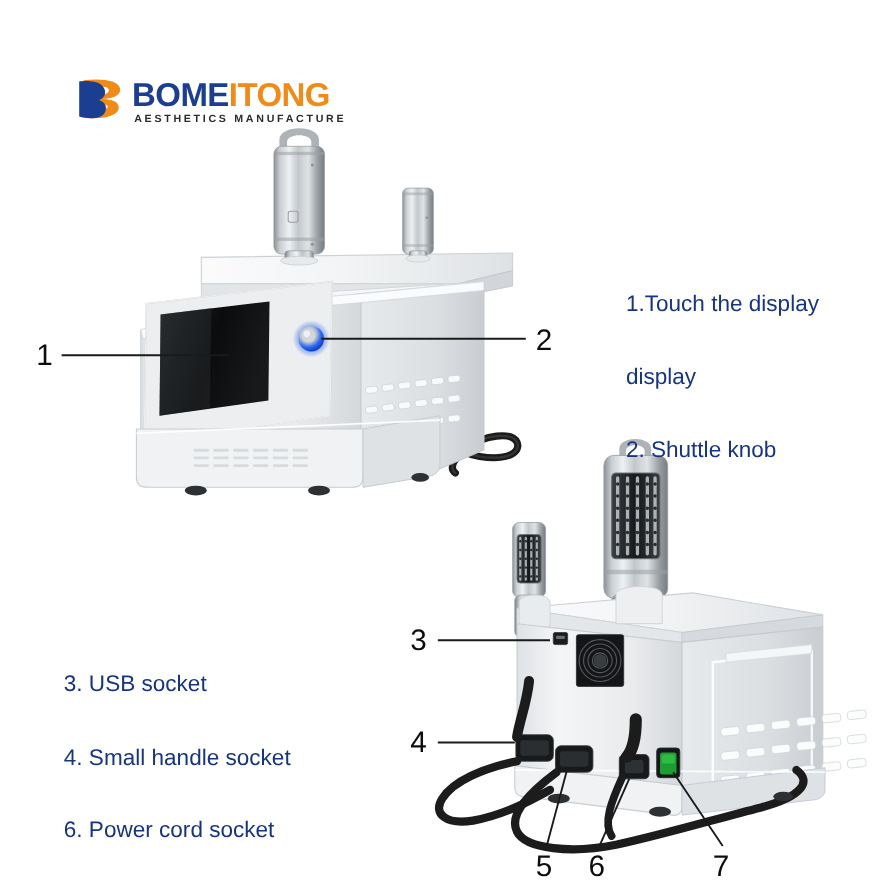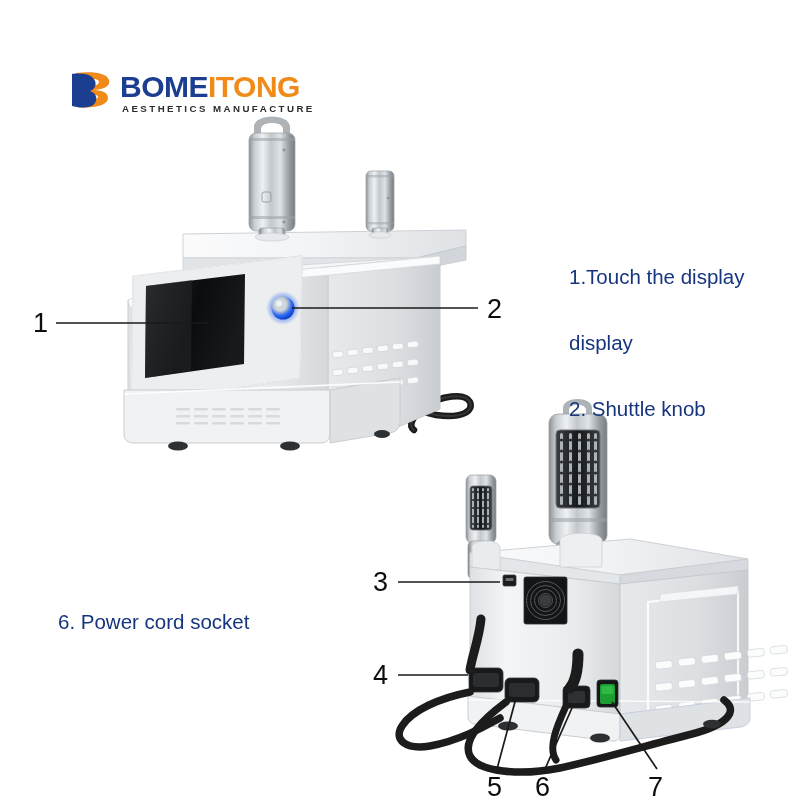--- a/index.html
+++ b/index.html
@@ -425,17 +425,19 @@
   <div class="num" style="left:535px;top:740px;">6</div>
   <div class="num" style="left:648px;top:740px;">7</div>
 
   <div class="note note-tr">
     <div>1.Touch the display</div>
     <div>display</div>
     <div>2. Shuttle knob</div>
   </div>
 
   <div class="note note-bl">
+    <span class="li">3. USB socket</span>
+    <span class="li">4. Small handle socket</span>
     <span class="li">6. Power cord socket</span>
     
   </div>
 
 </div>
 
 </body></html>

